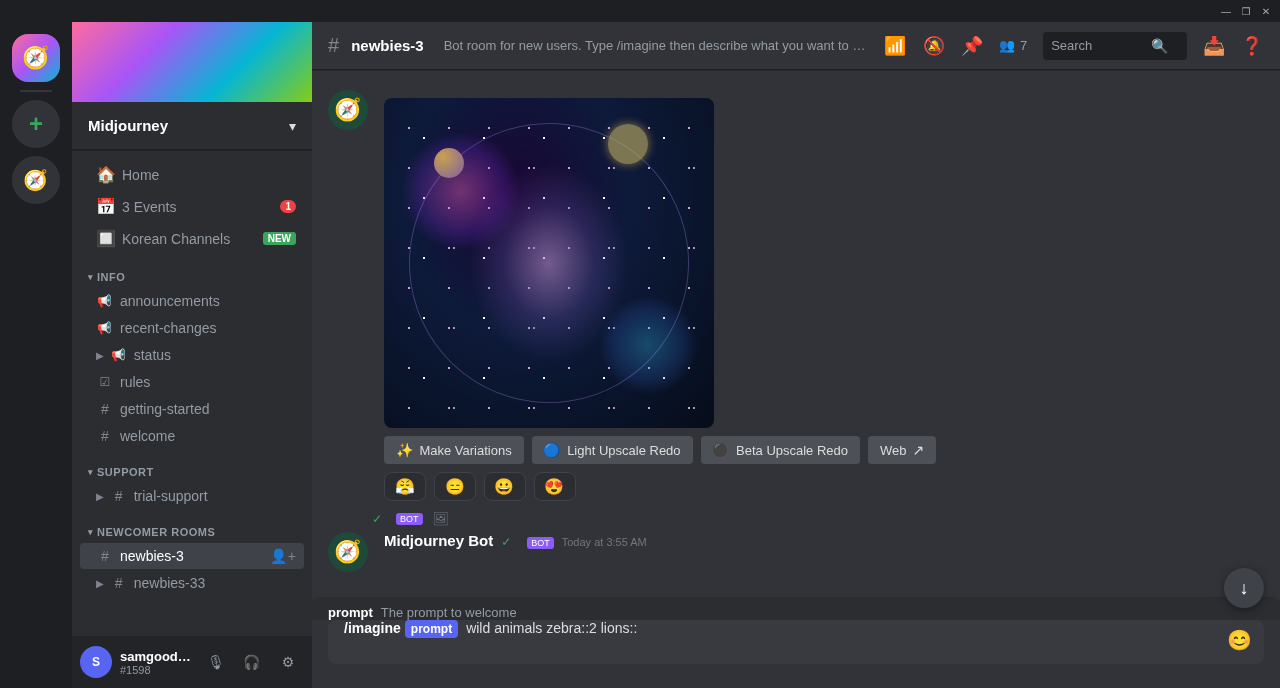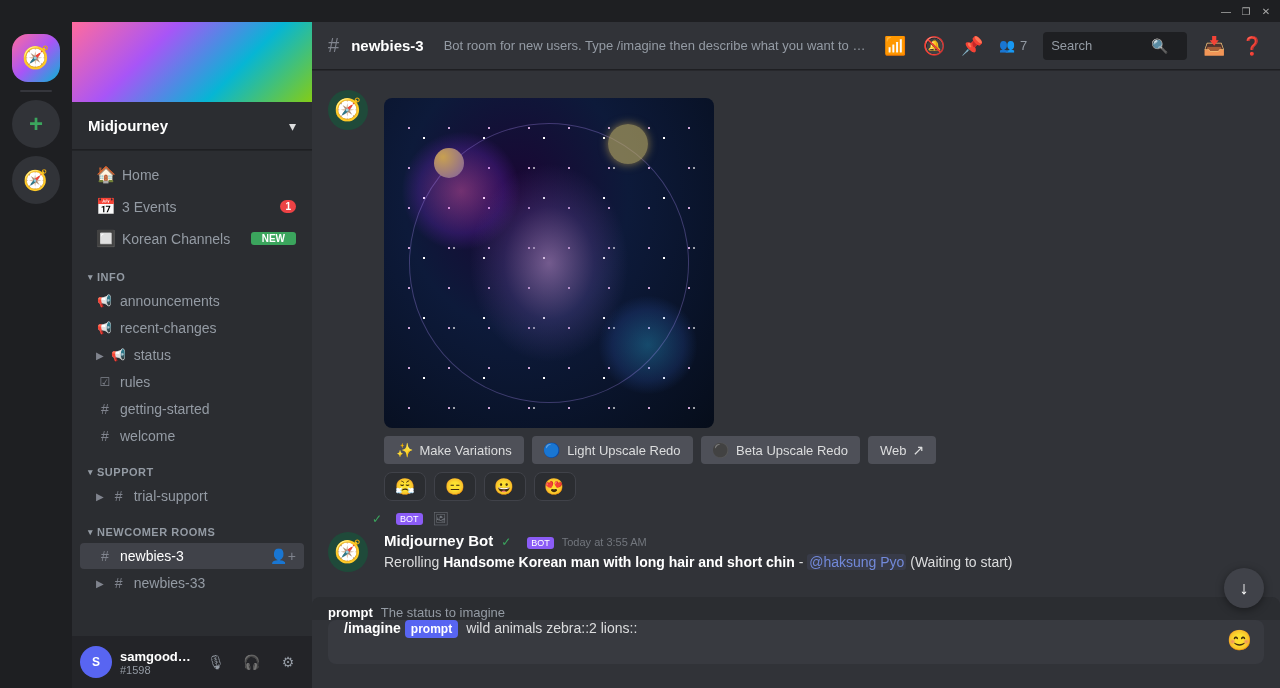--- a/index.html
+++ b/index.html
@@ -28,21 +28,21 @@
     .server-banner-img { width: 100%; height: 100%; background: linear-gradient(135deg, #ff6b9d, #a855f7, #06b6d4, #84cc16); }
     .sidebar-scroll { flex: 1; overflow-y: auto; padding: 8px 0; }
     .sidebar-scroll::-webkit-scrollbar { width: 4px; }
     .sidebar-scroll::-webkit-scrollbar-track { background: transparent; }
     .sidebar-scroll::-webkit-scrollbar-thumb { background: #1a1b1e; border-radius: 2px; }
 
     .sidebar-item { display: flex; align-items: center; gap: 6px; padding: 6px 8px 6px 16px; cursor: pointer; border-radius: 4px; margin: 1px 8px; color: #949ba4; }
     .sidebar-item .item-icon { font-size: 16px; width: 20px; text-align: center; }
     .sidebar-item .item-label { font-size: 14px; }
     .sidebar-item .badge { background: #ed4245; color: #fff; font-size: 10px; font-weight: 700; padding: 1px 5px; border-radius: 8px; margin-left: auto; }
-    .sidebar-item .badge.new { background: #3ba55d; color: #fff; font-size: 10px; padding: 1px 11px; border-radius: 3px; }
+    .sidebar-item .badge.new { background: #3ba55d; color: #fff; font-size: 10px; padding: 1px 5px; border-radius: 3px; }
 
     .section-header { padding: 16px 8px 4px 16px; font-size: 11px; font-weight: 700; color: #949ba4; text-transform: uppercase; letter-spacing: 0.5px; display: flex; align-items: center; cursor: pointer; }
     .section-header .chevron { font-size: 9px; margin-right: 4px; }
 
     .channel-item { display: flex; align-items: center; gap: 6px; padding: 5px 8px 5px 16px; cursor: pointer; border-radius: 4px; margin: 1px 8px; color: #949ba4; }
     .channel-item.active { background: #404249; color: #fff; }
     .channel-item .ch-icon { font-size: 14px; width: 18px; text-align: center; color: #80848e; }
     .channel-item .ch-label { font-size: 14px; }
     .channel-item .add-member-icon { margin-left: auto; font-size: 14px; color: #80848e; }
 
@@ -383,35 +383,28 @@
           <div class="msg-avatar" style="background: #1f4a3a;">
             <span style="font-size:22px;">🧭</span>
           </div>
           <div class="msg-content">
             <div class="msg-header">
               <span class="msg-author bot-author">Midjourney Bot</span>
               <span class="verified-icon">✓</span>
               <span class="bot-badge">BOT</span>
               <span class="msg-time">Today at 3:55 AM</span>
             </div>
-            <div class="msg-text">
-              <span>Rerolling </span>
-              <strong>Handsome Korean man with long hair and short chin</strong>
-              <span> - </span>
-              <span class="mention">@haksung Pyo</span>
-              <span> (Waiting to start)</span>
-            </div>
           </div>
         </div>
 
       </div>
 
       <div class="prompt-tooltip">
         <span class="prompt-label">prompt</span>
-        <span class="prompt-desc">The status to imagine</span>
+        <span class="prompt-desc">The prompt to welcome</span>
       </div>
 
       <div class="chat-input-area">
         <div class="chat-input-box">
           <span class="slash-cmd">/imagine</span>
           <span class="slash-label">prompt</span>
           <input class="chat-input" type="text" value="wild animals zebra::2 lions::" style="">
           <div class="emoji-btn">😊</div>
         </div>
       </div>

